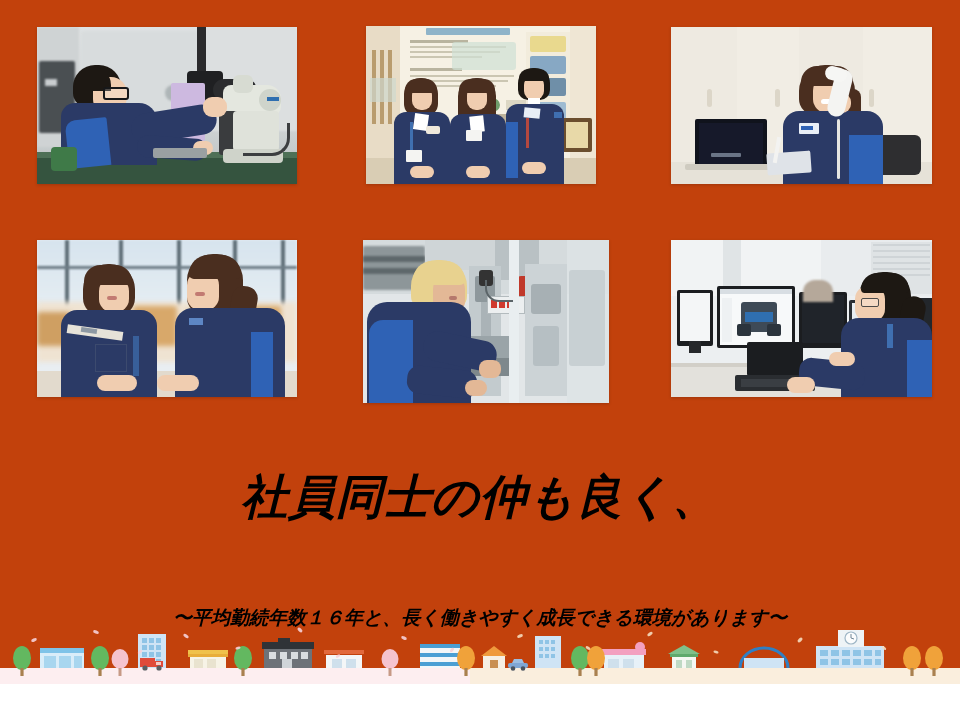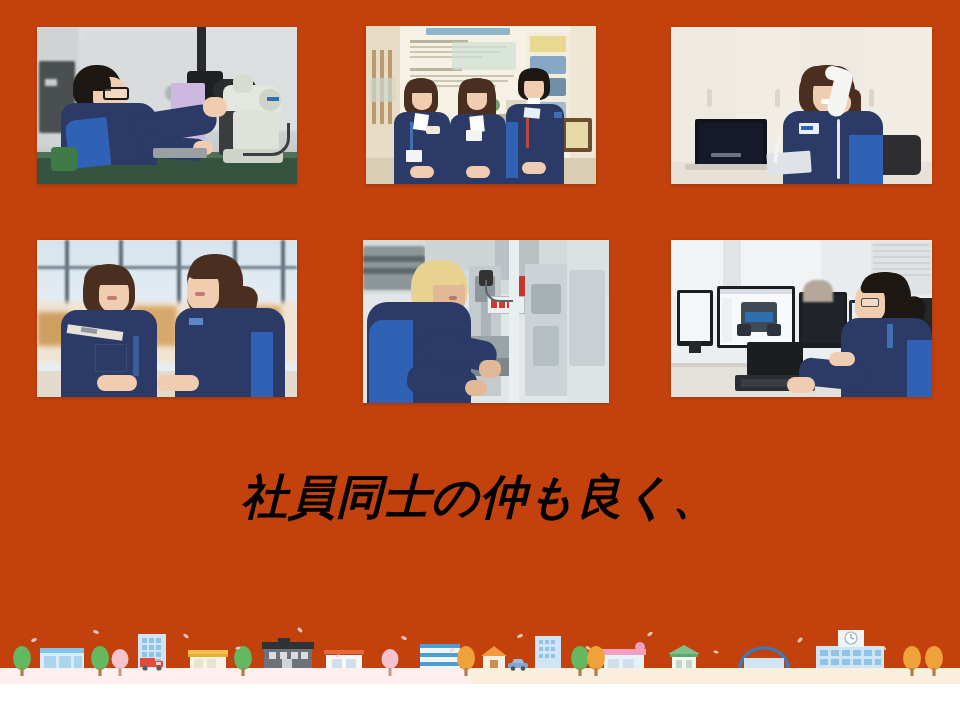--- a/index.html
+++ b/index.html
@@ -356,20 +356,21 @@
         <div class="sk skin" style="left:116px;bottom:4px;width:28px;height:16px;border-radius:8px;"></div>
         <div class="sk skin" style="left:158px;top:112px;width:26px;height:14px;border-radius:7px;"></div>
       </div>
     </div>
   </div>
 
   <div class="headline">
     <span class="hl-line hl1">社員同士の仲も良く、</span>
   </div>
 
+  <div class="subline">〜平均勤続年数１６年と、長く働きやすく成長できる環境があります〜</div>
 
   <div class="cityband">
     <div class="ground g-spring"></div>
     <svg width="960" height="62" viewBox="0 0 960 62" style="position:absolute;left:0;top:0;">
       <defs>
         <g id="tree-g">
           <ellipse cx="0" cy="-10" rx="9" ry="12" fill="#63b860"></ellipse>
           <rect x="-1.6" y="0" width="3.2" height="8" fill="#a97f४f" style="fill:#a9804f"></rect>
         </g>
         <g id="tree-o">

